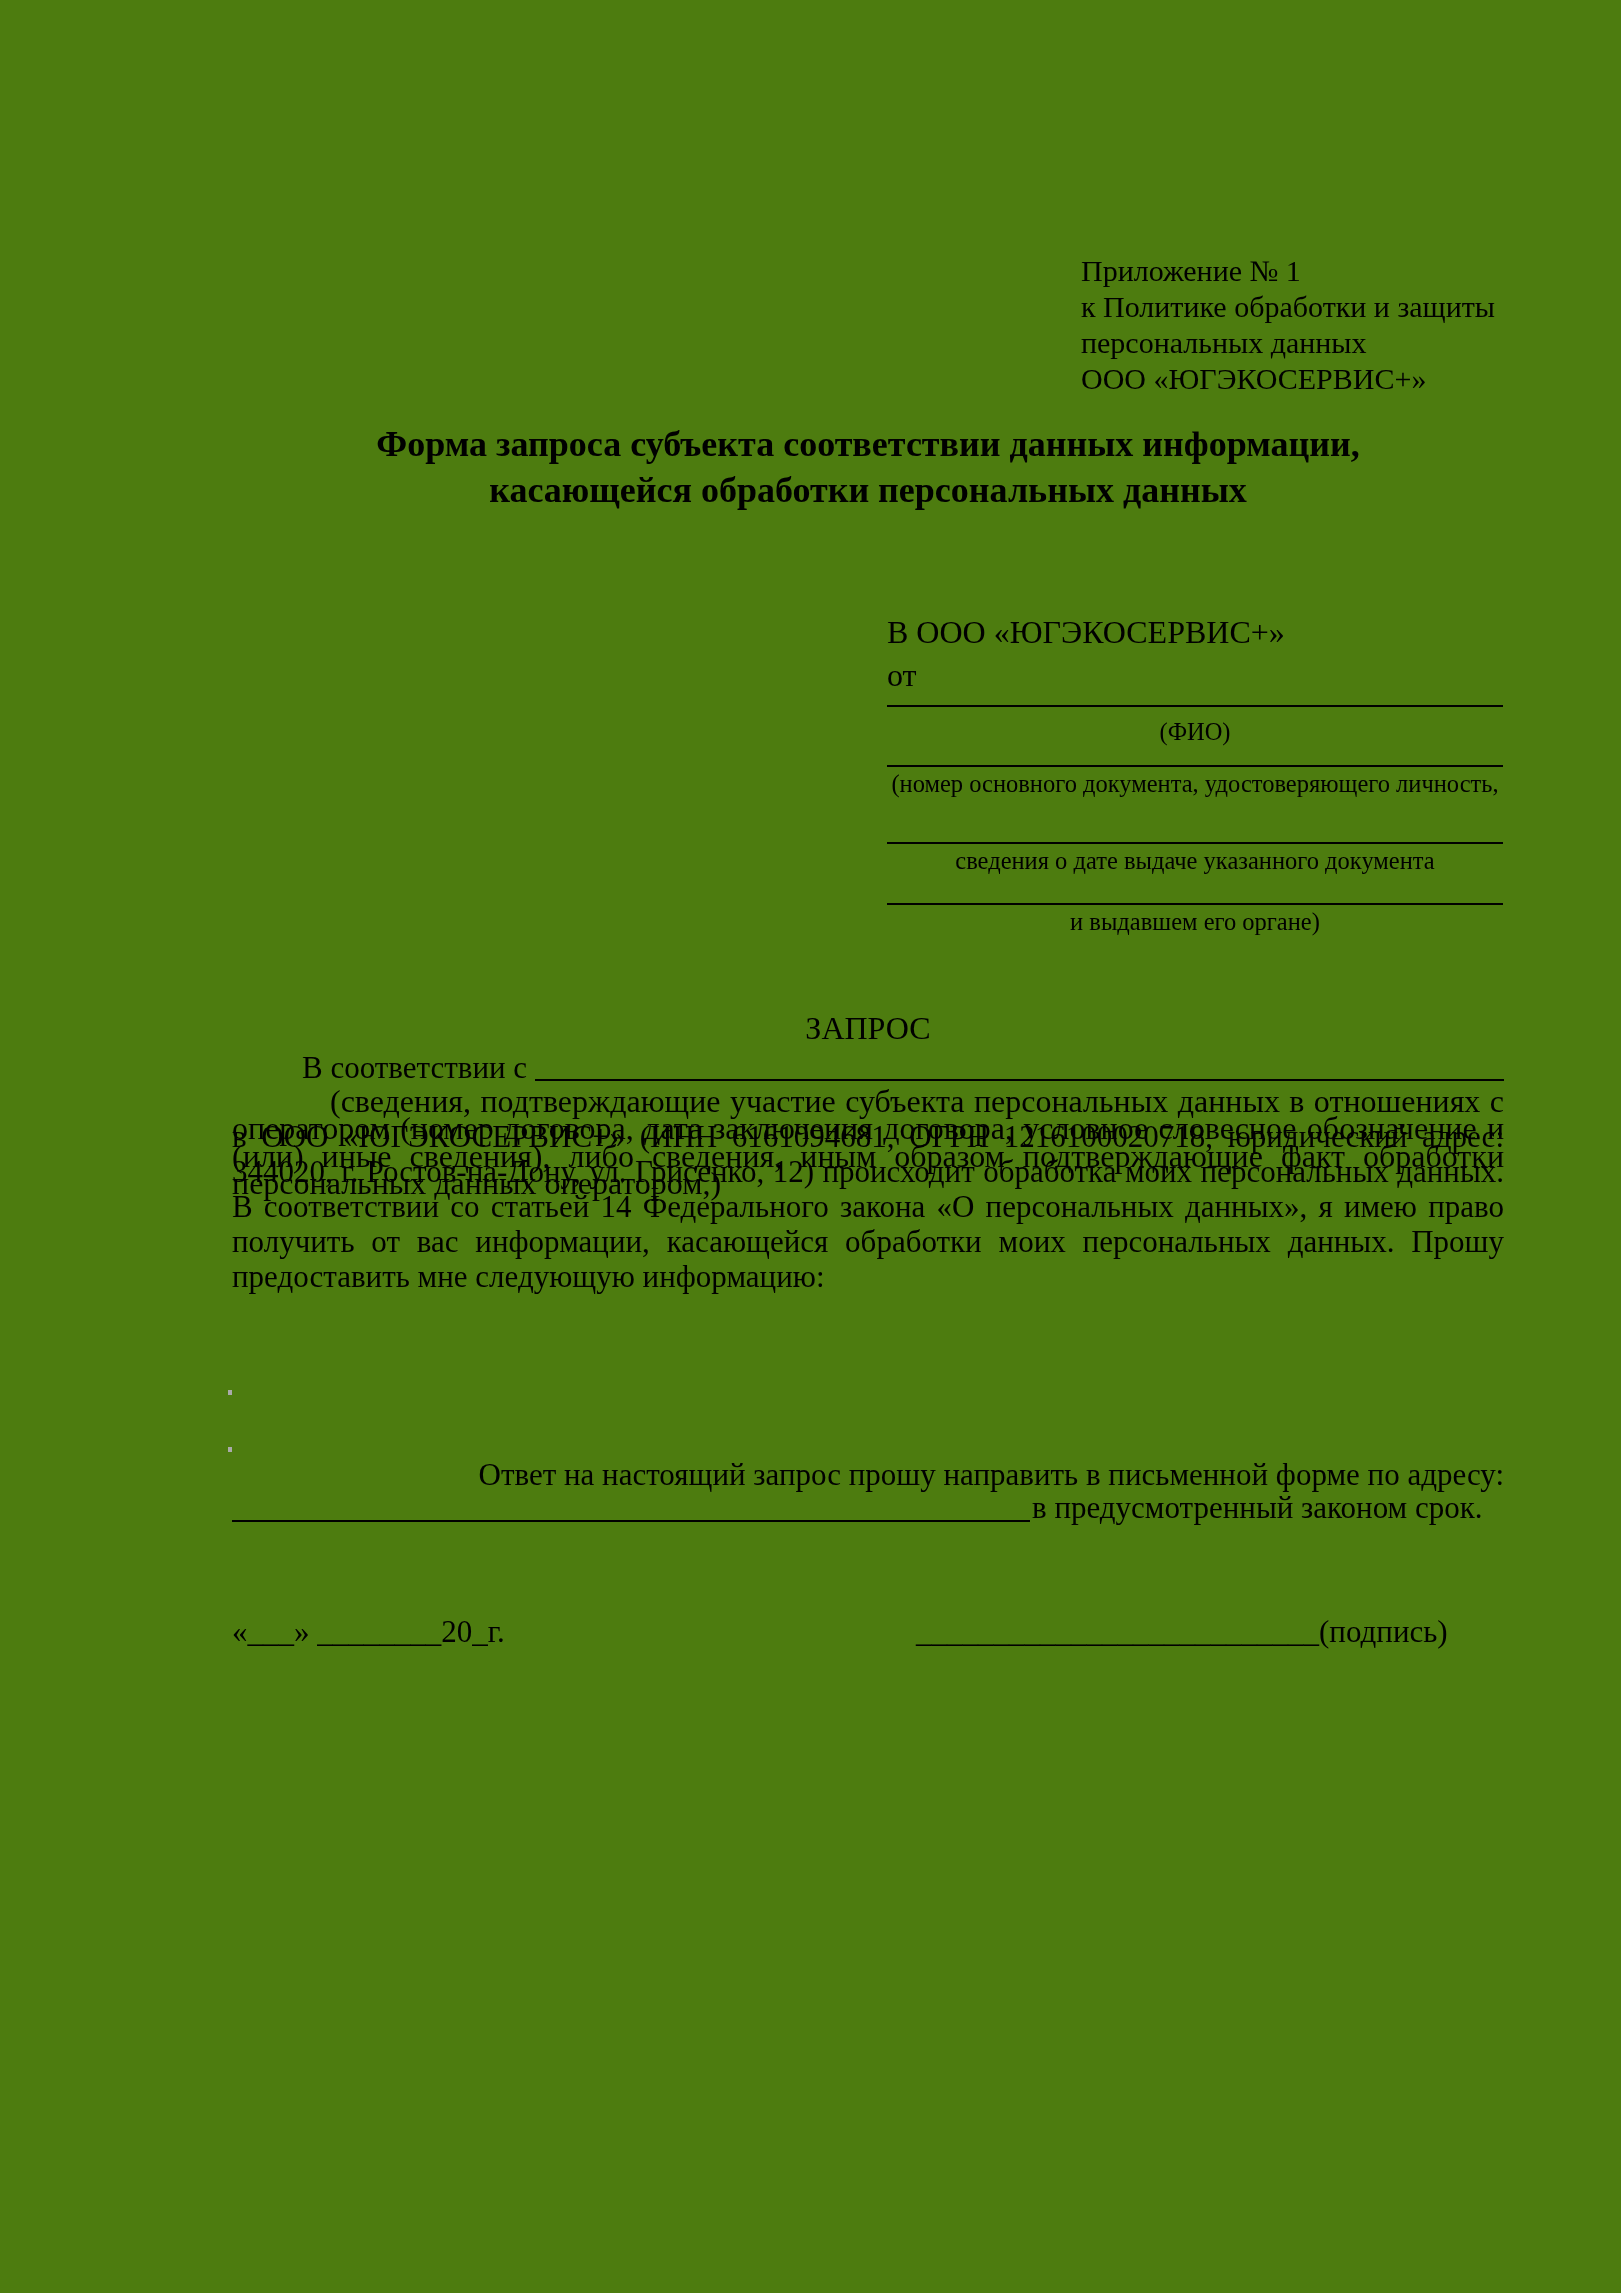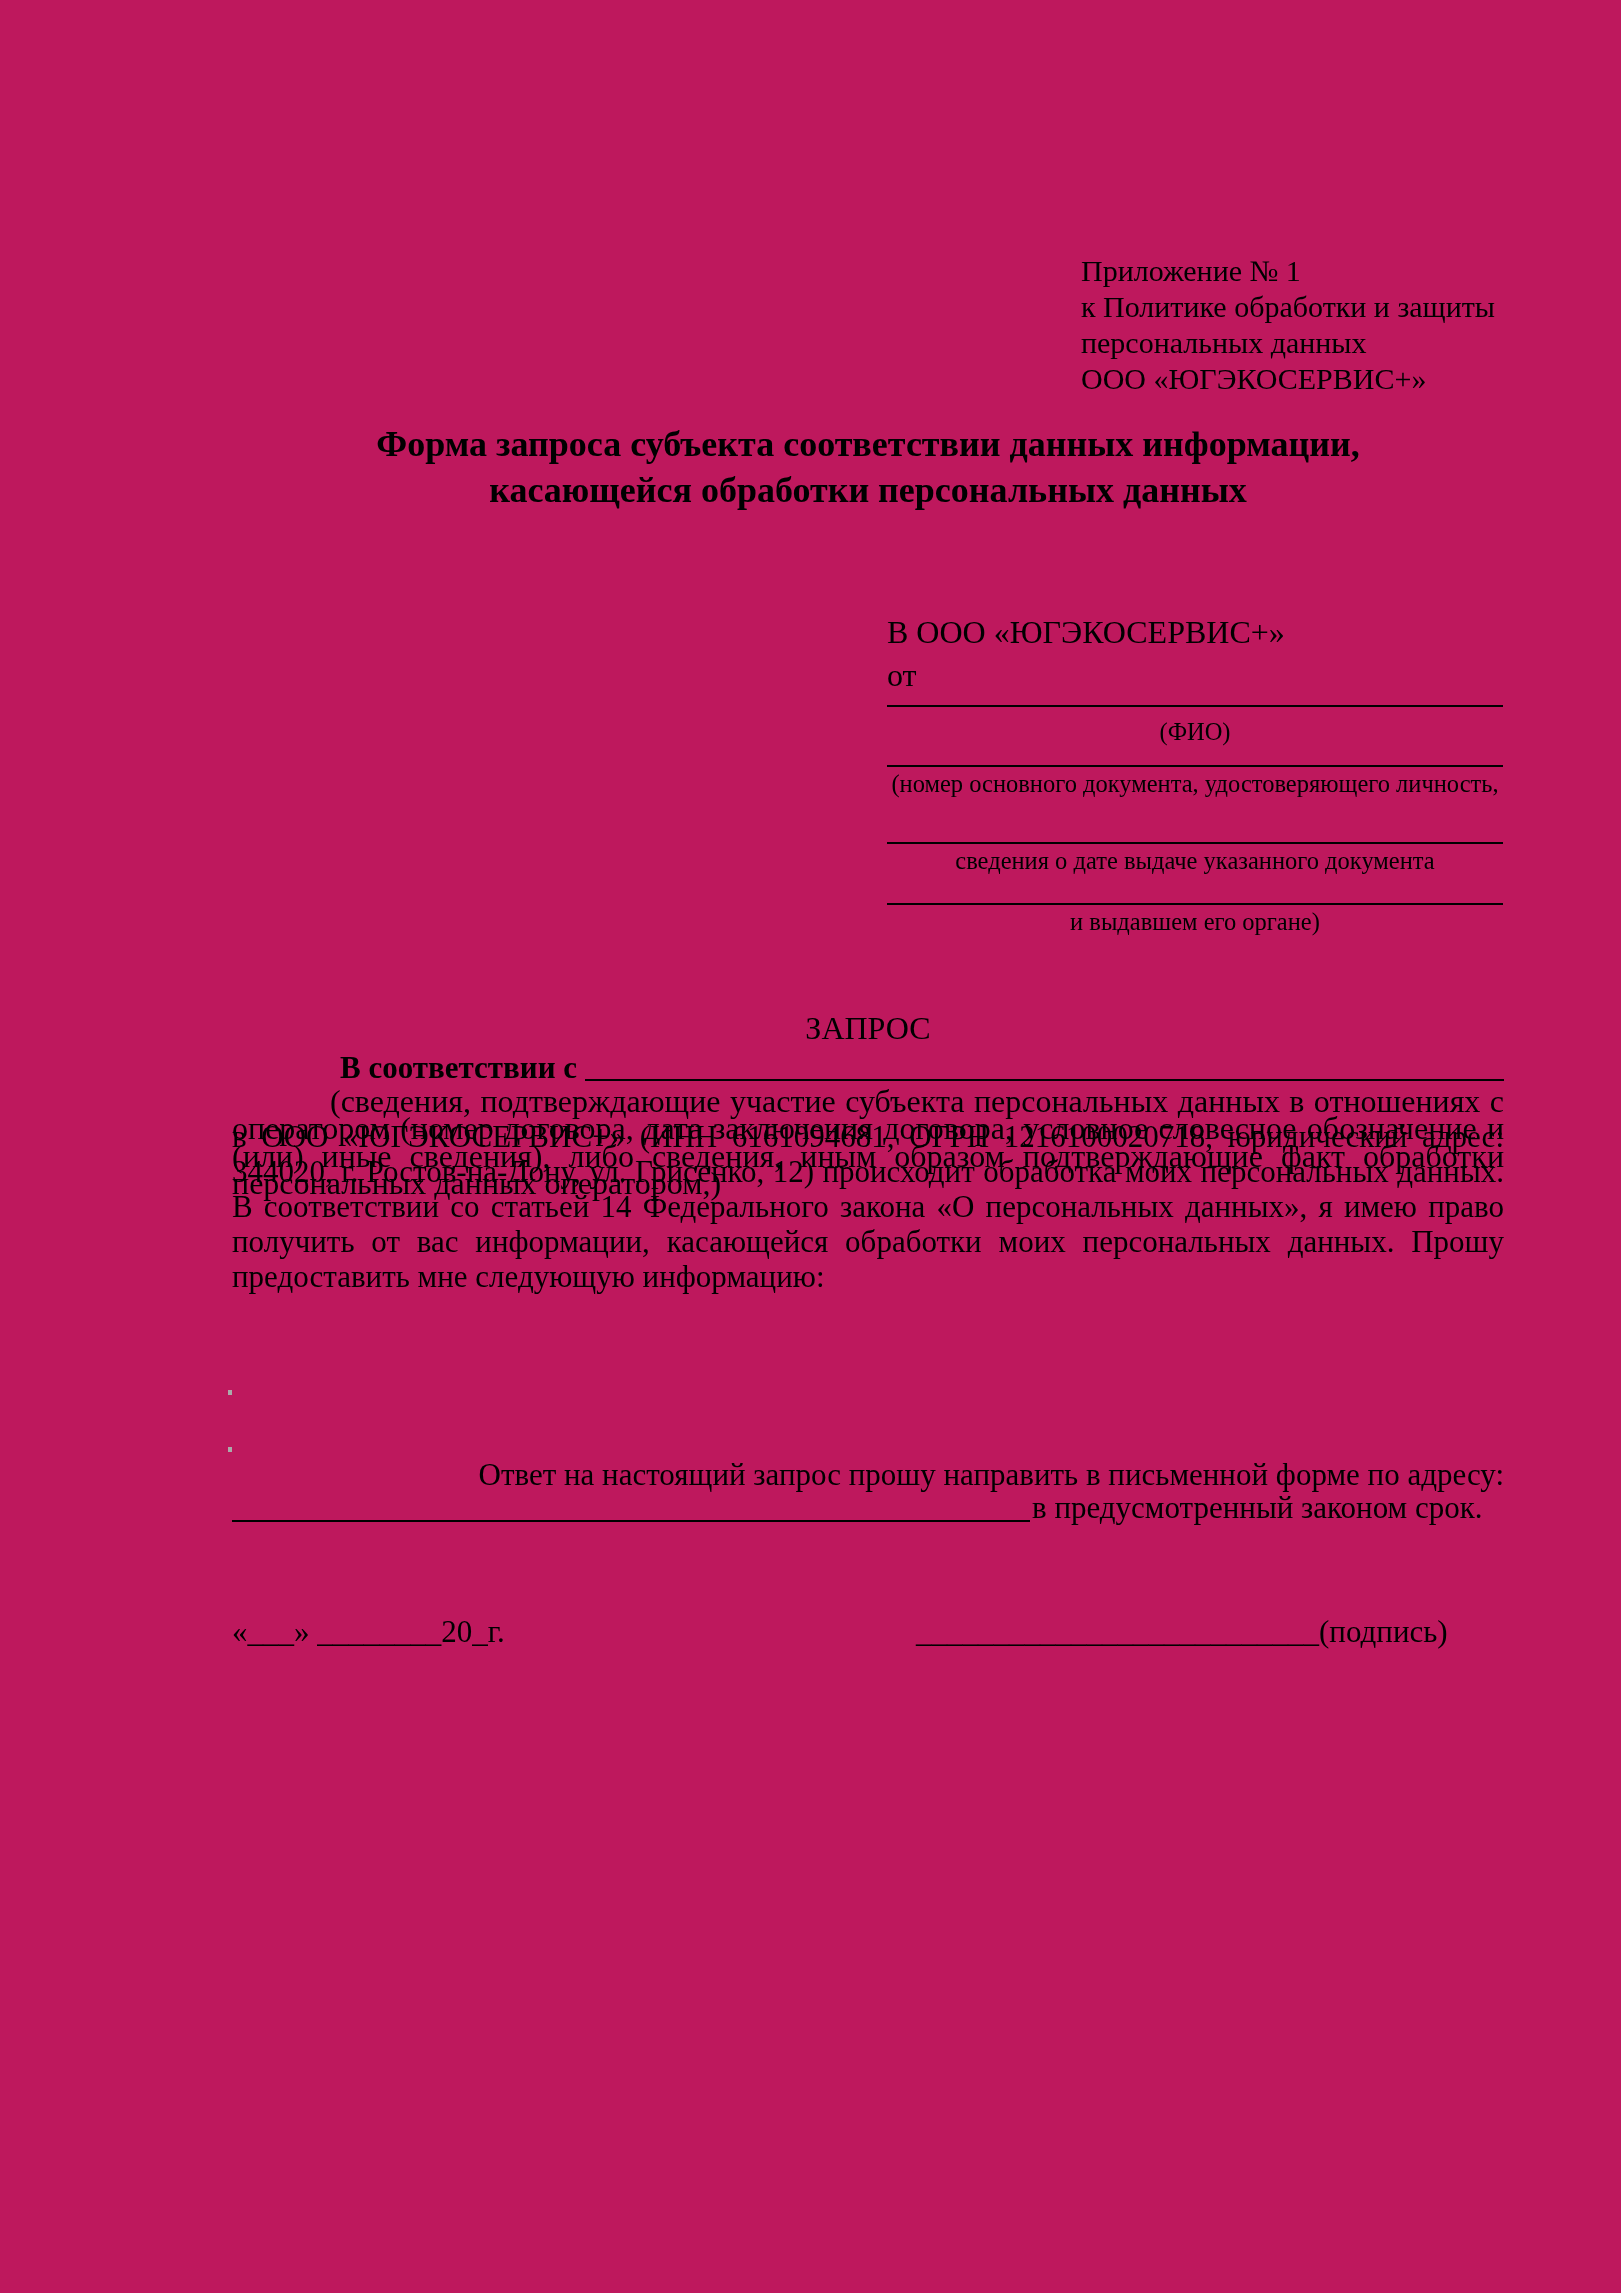--- a/index.html
+++ b/index.html
@@ -1,20 +1,20 @@
 <!DOCTYPE html>
 <html lang="ru"><head>
 <meta charset="utf-8">
 <style>
   html,body{margin:0;padding:0;background:#e8e8e8;}
   .page{
     position:relative;
     width:1621px;height:2294px;
     margin:0 auto;
-    background:#be185d;
+    background:#4d7c0f;
     color:#000;
     font-family:"Liberation Serif","DejaVu Serif",serif;
     overflow:hidden;
   }
   .abs{position:absolute;}
 
   
   .hdr{left:1081px;top:253px;font-size:30px;line-height:36px;white-space:nowrap;}
 
   
@@ -23,21 +23,21 @@
 
   
   .addr-org{left:887px;top:614px;font-size:32px;white-space:nowrap;}
   .addr-from{left:887px;top:657px;font-size:32px;}
   .rule{left:887px;width:616px;height:0;border-top:2.9px solid #000;}
   .cap{left:887px;width:616px;text-align:center;font-size:24.5px;line-height:27.4px;}
 
   
   .zap{left:232px;top:1010px;width:1272px;text-align:center;font-size:32px;}
   .intro{left:232px;top:1049px;width:1272px;display:flex;font-size:31px;line-height:37px;}
-  .intro .lbl{margin-left:108px;white-space:nowrap;font-weight:bold;}
+  .intro .lbl{margin-left:70px;white-space:nowrap;}
   .fill{flex:1;border-bottom:2.9px solid #000;margin-bottom:4.9px;margin-left:7.8px;}
   .note{left:232px;top:1088px;width:1272px;font-size:32px;line-height:27.4px;
         text-align:justify;text-indent:98px;}
   .body-par{left:232px;top:1119px;width:1272px;font-size:31px;line-height:35px;
             text-align:justify;}
 
   .dot{width:3.9px;height:4.9px;background:#aaa;}
 
   
   .resp1{left:232px;top:1457px;width:1272px;font-size:31px;line-height:35px;text-align:right;}

